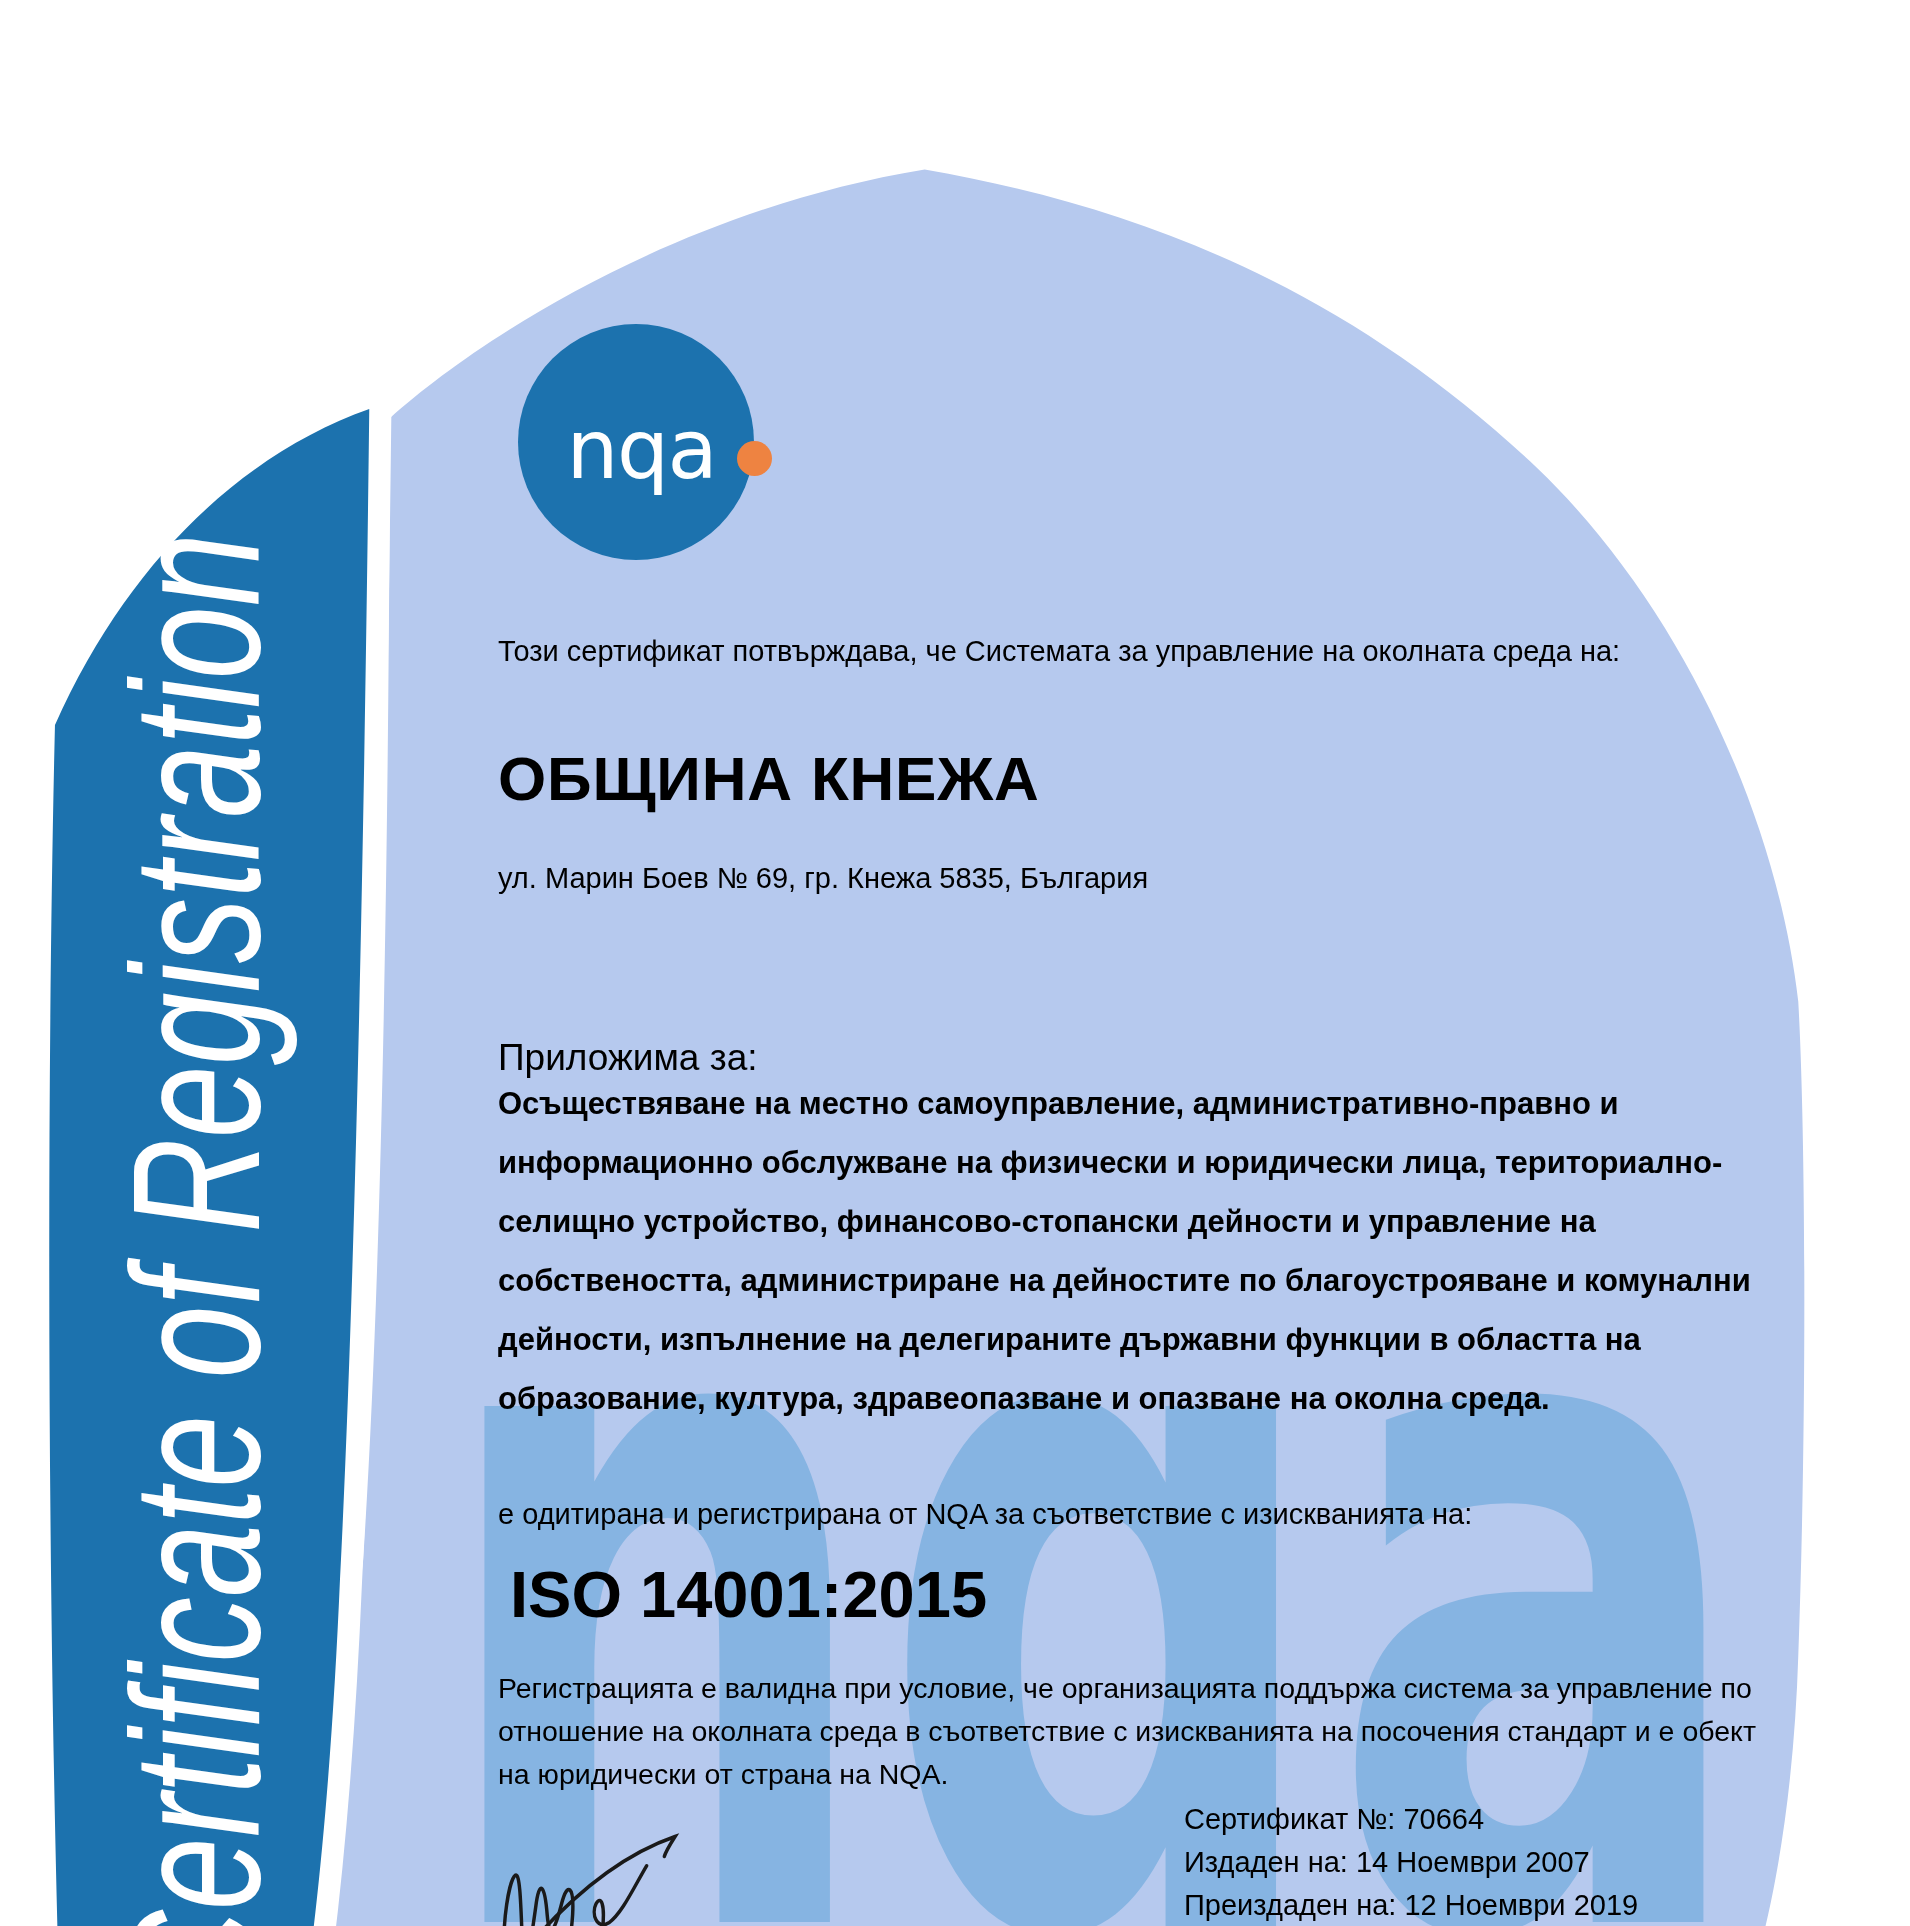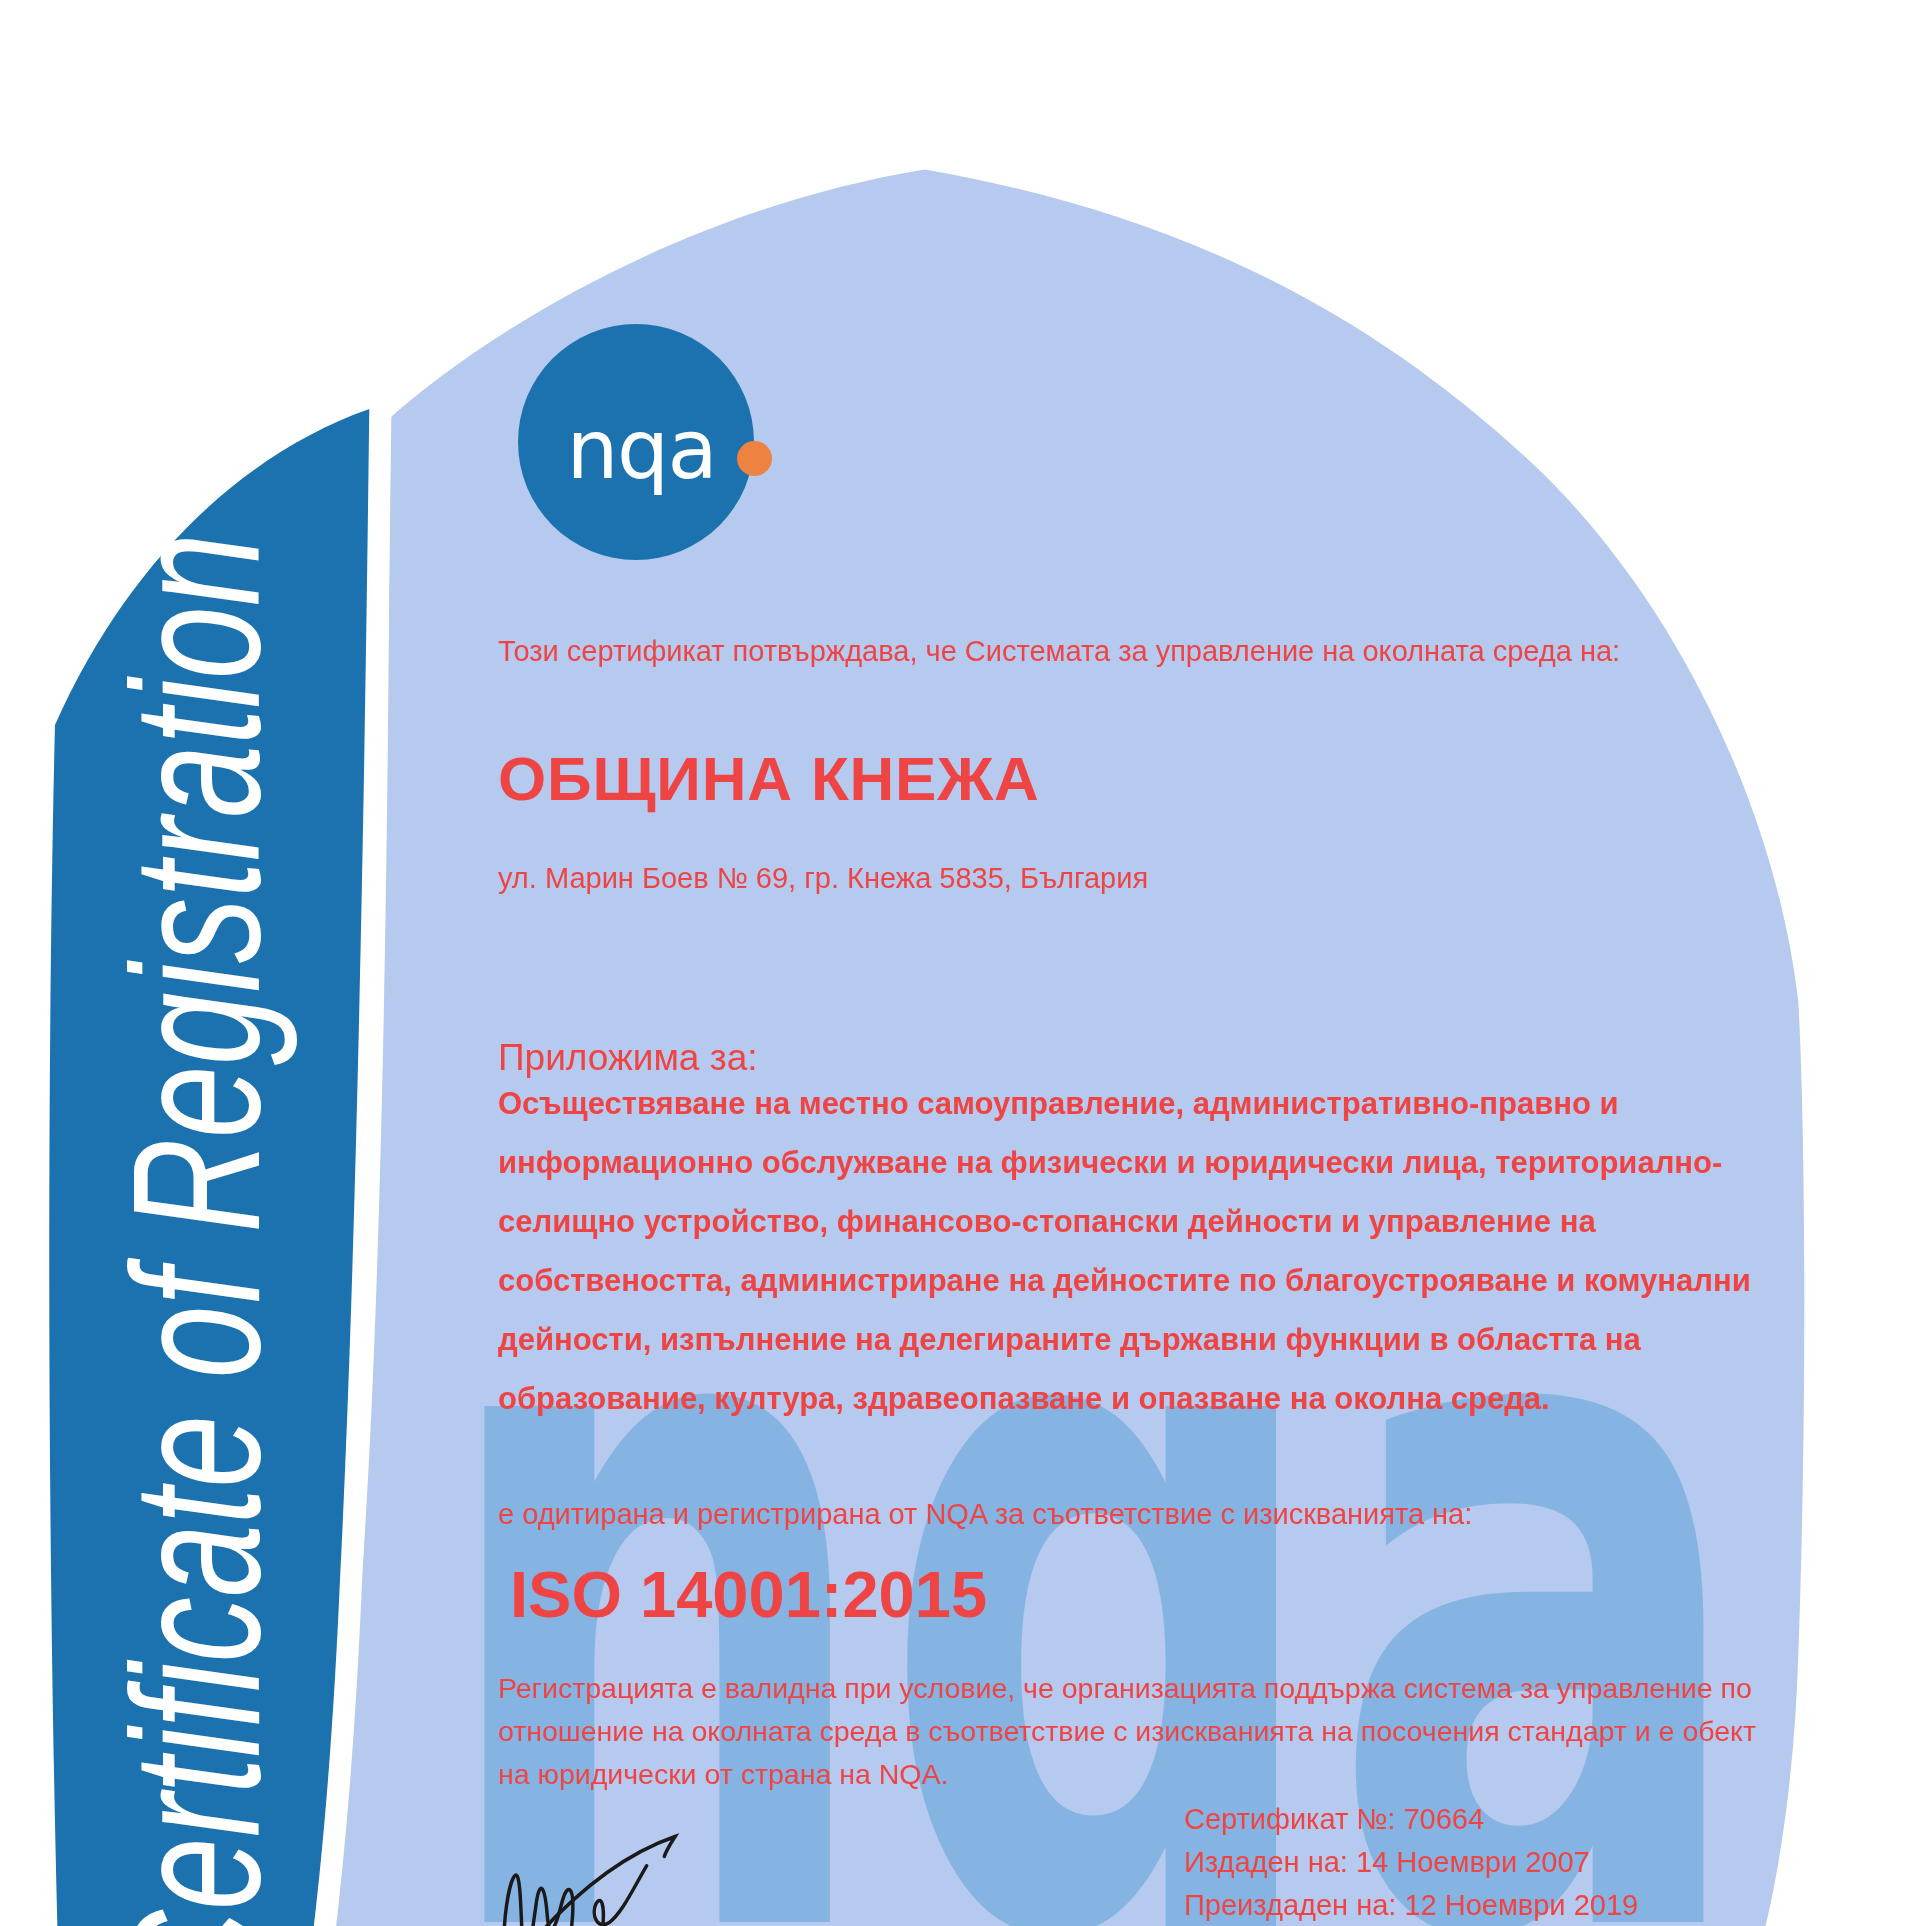--- a/index.html
+++ b/index.html
@@ -5,21 +5,21 @@
   html,body{margin:0;padding:0;background:#e8e8e8;}
   .page{
     position:relative;
     width:1911px;height:2702px;
     background:#ffffff;
     overflow:hidden;
     font-family:"Liberation Sans", sans-serif;
   }
   .abs{position:absolute;}
   svg.bg{position:absolute;left:0;top:0;}
-  .txt{position:absolute;color:#ef4444;white-space:nowrap;}
+  .txt{position:absolute;color:#000000;white-space:nowrap;}
   .intro{left:498px;top:635px;font-size:29px;}
   .company{left:498px;top:743px;font-size:62px;font-weight:bold;letter-spacing:0.8px;}
   .address{left:498px;top:862px;font-size:29px;}
   .applicable{left:498px;top:1037px;font-size:37px;}
   .scope{left:498px;top:1074px;font-size:31px;font-weight:bold;line-height:59px;}
   .audited{left:498px;top:1498px;font-size:29px;}
   .standard{left:498px;top:1557px;font-size:65px;font-weight:bold;margin-left:12px;}
   .validity{left:498px;top:1667px;font-size:28.5px;line-height:43px;}
   .details{left:1172px;top:1792px;font-size:29px;line-height:31px;}
   .details div{margin:12px;}

